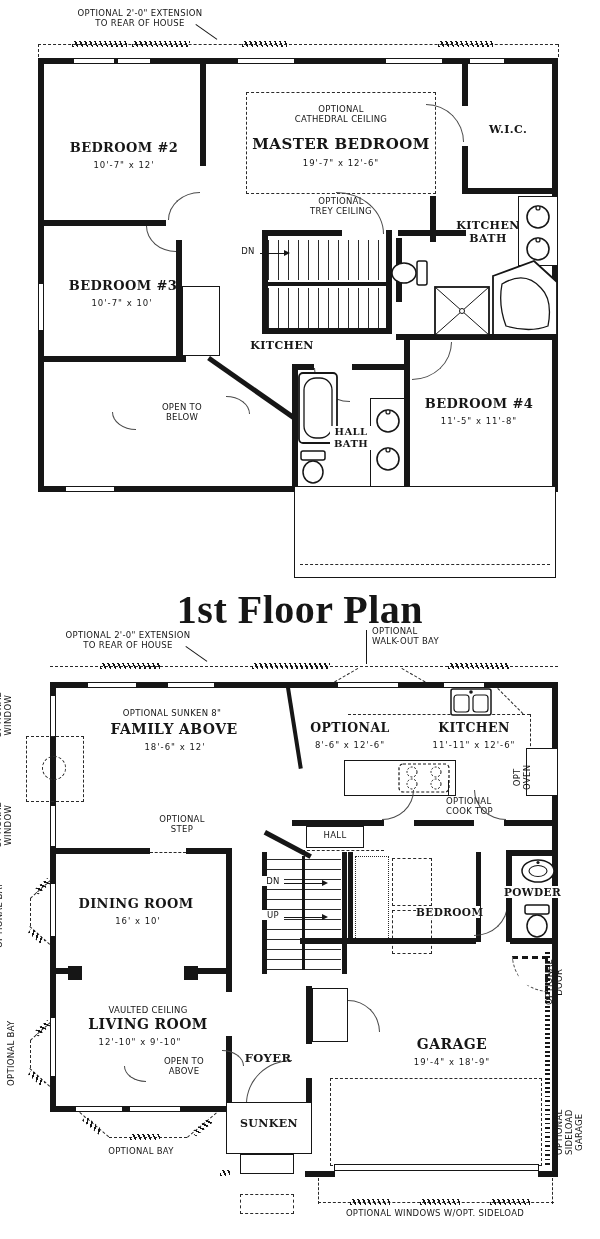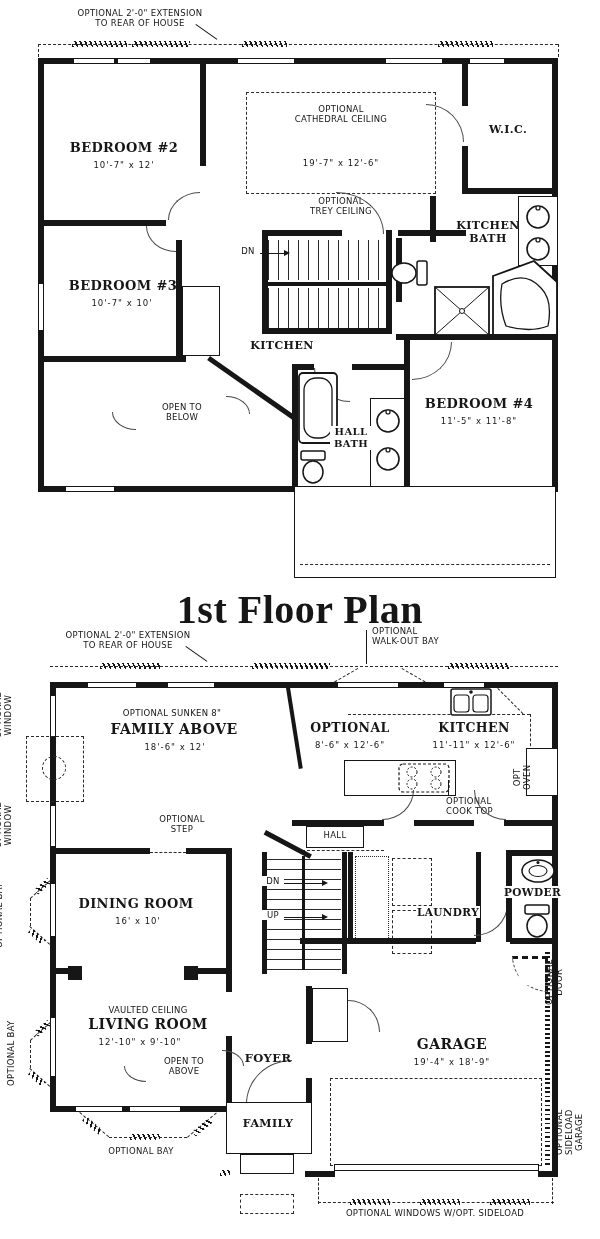--- a/index.html
+++ b/index.html
@@ -70,20 +70,21 @@
   <div class="w" style="left:200px;top:64px;width:6px;height:102px;"></div>
   <div class="w" style="left:38px;top:220px;width:128px;height:6px;"></div>
   <div class="w" style="left:176px;top:240px;width:6px;height:120px;"></div>
   <div class="tb" style="left:182px;top:286px;width:38px;height:70px;"></div>
   <div class="w" style="left:38px;top:356px;width:148px;height:6px;"></div>
   <div class="w" style="left:210px;top:356px;width:107px;height:5px;transform:rotate(35deg);transform-origin:left top;"></div>
 
   <div class="db" style="left:246px;top:92px;width:190px;height:102px;"></div>
   <div class="lbl" style="left:256px;top:104px;width:170px;">OPTIONAL
 CATHEDRAL CEILING</div>
+  <div class="lbl room" style="left:251px;top:136px;width:180px;font-size:15px;">MASTER BEDROOM</div>
   <div class="lbl dims" style="left:276px;top:158px;width:130px;">19'-7" x 12'-6"</div>
   <div class="lbl bg" style="left:256px;top:196px;width:170px;">OPTIONAL
 TREY CEILING</div>
 
   <div class="w" style="left:462px;top:64px;width:6px;height:42px;"></div>
   <div class="w" style="left:462px;top:146px;width:6px;height:48px;"></div>
   <div class="w" style="left:462px;top:188px;width:96px;height:6px;"></div>
   <div class="arc arc-tr" style="left:426px;top:104px;width:38px;height:38px;"></div>
   <div class="lbl room" style="left:468px;top:124px;width:80px;font-size:11px;">W.I.C.</div>
 
@@ -293,21 +294,21 @@
   <div class="tri" style="left:322px;top:880px;"></div>
   <div class="lbl bg" style="left:262px;top:910px;width:22px;">UP</div>
   <div class="ln" style="left:284px;top:917px;width:38px;"></div>
   <div class="tri" style="left:322px;top:914px;"></div>
 
   <div class="w" style="left:348px;top:852px;width:5px;height:90px;"></div>
   <div class="db dot" style="left:355px;top:856px;width:34px;height:84px;"></div>
   <div class="db" style="left:392px;top:858px;width:40px;height:48px;"></div>
   <div class="db" style="left:392px;top:910px;width:40px;height:44px;"></div>
   <div class="w" style="left:476px;top:852px;width:5px;height:90px;"></div>
-  <div class="lbl room bg" style="left:416px;top:906px;width:64px;font-size:10.5px;">LAUNDRY</div>
+  <div class="lbl room bg" style="left:416px;top:906px;width:64px;font-size:10.5px;">BEDROOM</div>
   <div class="arc arc-br" style="left:474px;top:904px;width:34px;height:32px;"></div>
 
   <div class="w" style="left:506px;top:850px;width:52px;height:6px;"></div>
   <div class="w" style="left:506px;top:850px;width:6px;height:92px;"></div>
   <svg style="left:520px;top:858px;" width="36" height="26" viewBox="0 0 36 26">
       <ellipse cx="18" cy="13" rx="16" ry="11" fill="#fff" stroke="#161616" stroke-width="1.5"></ellipse>
       <ellipse cx="18" cy="13" rx="9" ry="5.5" fill="#fff" stroke="#161616" stroke-width="1.1"></ellipse>
       <circle cx="18" cy="4.5" r="1.6" fill="#161616"></circle>
     </svg>
   <div class="lbl room bg" style="left:504px;top:886px;width:54px;font-size:10.5px;">POWDER</div>
@@ -342,21 +343,21 @@
   <div class="lbl room" style="left:76px;top:1016px;width:144px;font-size:14px;">LIVING ROOM</div>
   <div class="lbl dims" style="left:88px;top:1037px;width:104px;">12'-10" x 9'-10"</div>
   <div class="lbl" style="left:148px;top:1056px;width:72px;">OPEN TO
 ABOVE</div>
   <div class="arc arc-bl" style="left:124px;top:1066px;width:22px;height:16px;"></div>
   <div class="arc arc-tr" style="left:222px;top:1050px;width:22px;height:16px;"></div>
 
   <div class="w" style="left:232px;top:1106px;width:80px;height:6px;"></div>
   <div class="win" style="left:246px;top:1106px;width:48px;"></div>
   <div class="tb" style="left:226px;top:1102px;width:86px;height:52px;"></div>
-  <div class="lbl room" style="left:240px;top:1118px;width:56px;font-size:11px;">FAMILY</div>
+  <div class="lbl room" style="left:240px;top:1118px;width:56px;font-size:11px;">SUNKEN</div>
   <div class="tb" style="left:240px;top:1154px;width:54px;height:20px;"></div>
   <div class="db" style="left:240px;top:1194px;width:54px;height:20px;"></div>
   <div class="hatch" style="left:220px;top:1170px;width:10px;"></div>
 
   <div class="dlh" style="left:80px;top:1112px;width:38px;transform:rotate(40deg);"></div>
   <div class="dlh" style="left:109px;top:1137px;width:78px;"></div>
   <div class="dlh" style="left:187px;top:1137px;width:38px;transform:rotate(-40deg);"></div>
   <div class="hatch" style="left:86px;top:1116px;width:22px;transform:rotate(40deg);"></div>
   <div class="hatch" style="left:130px;top:1134px;width:30px;"></div>
   <div class="hatch" style="left:192px;top:1132px;width:22px;transform:rotate(-40deg);"></div>

